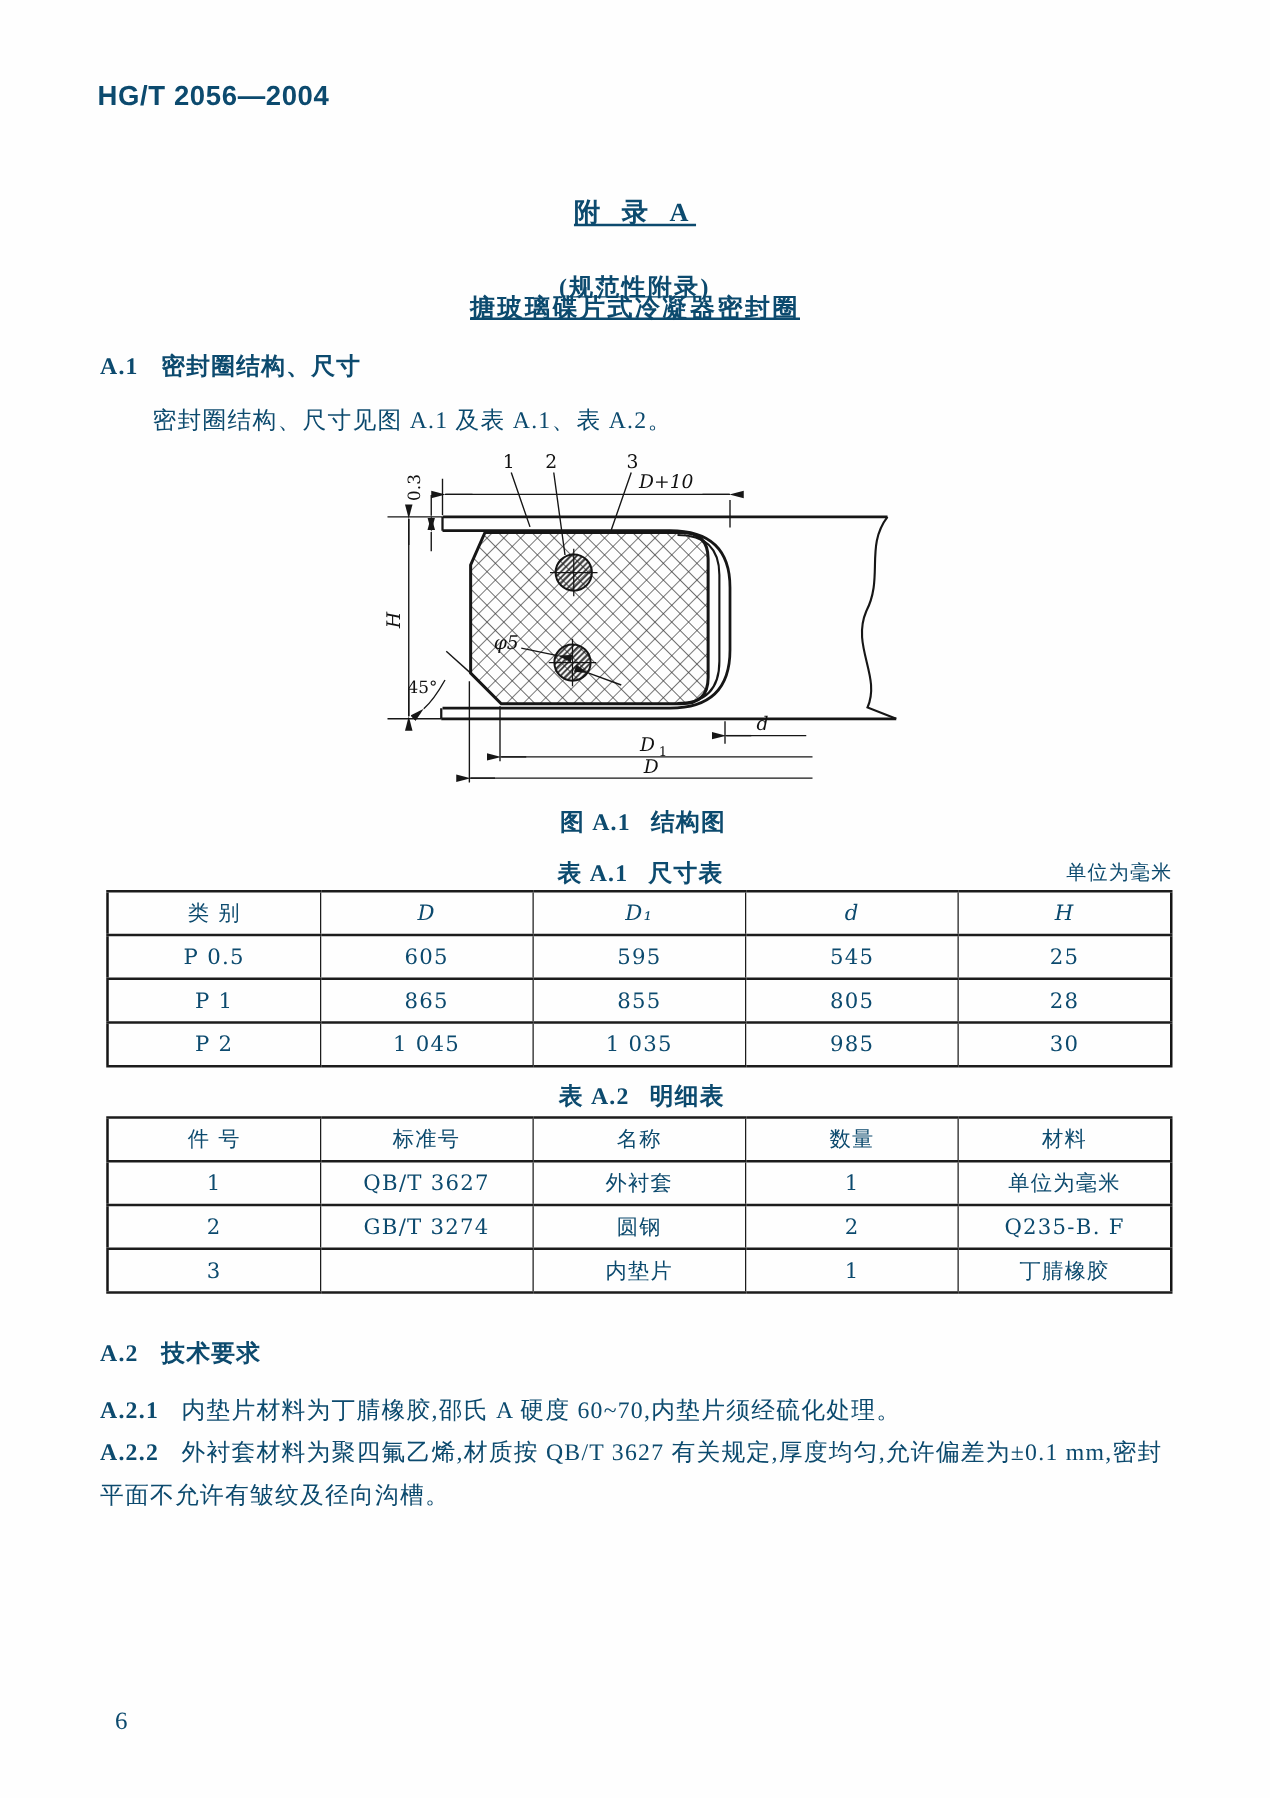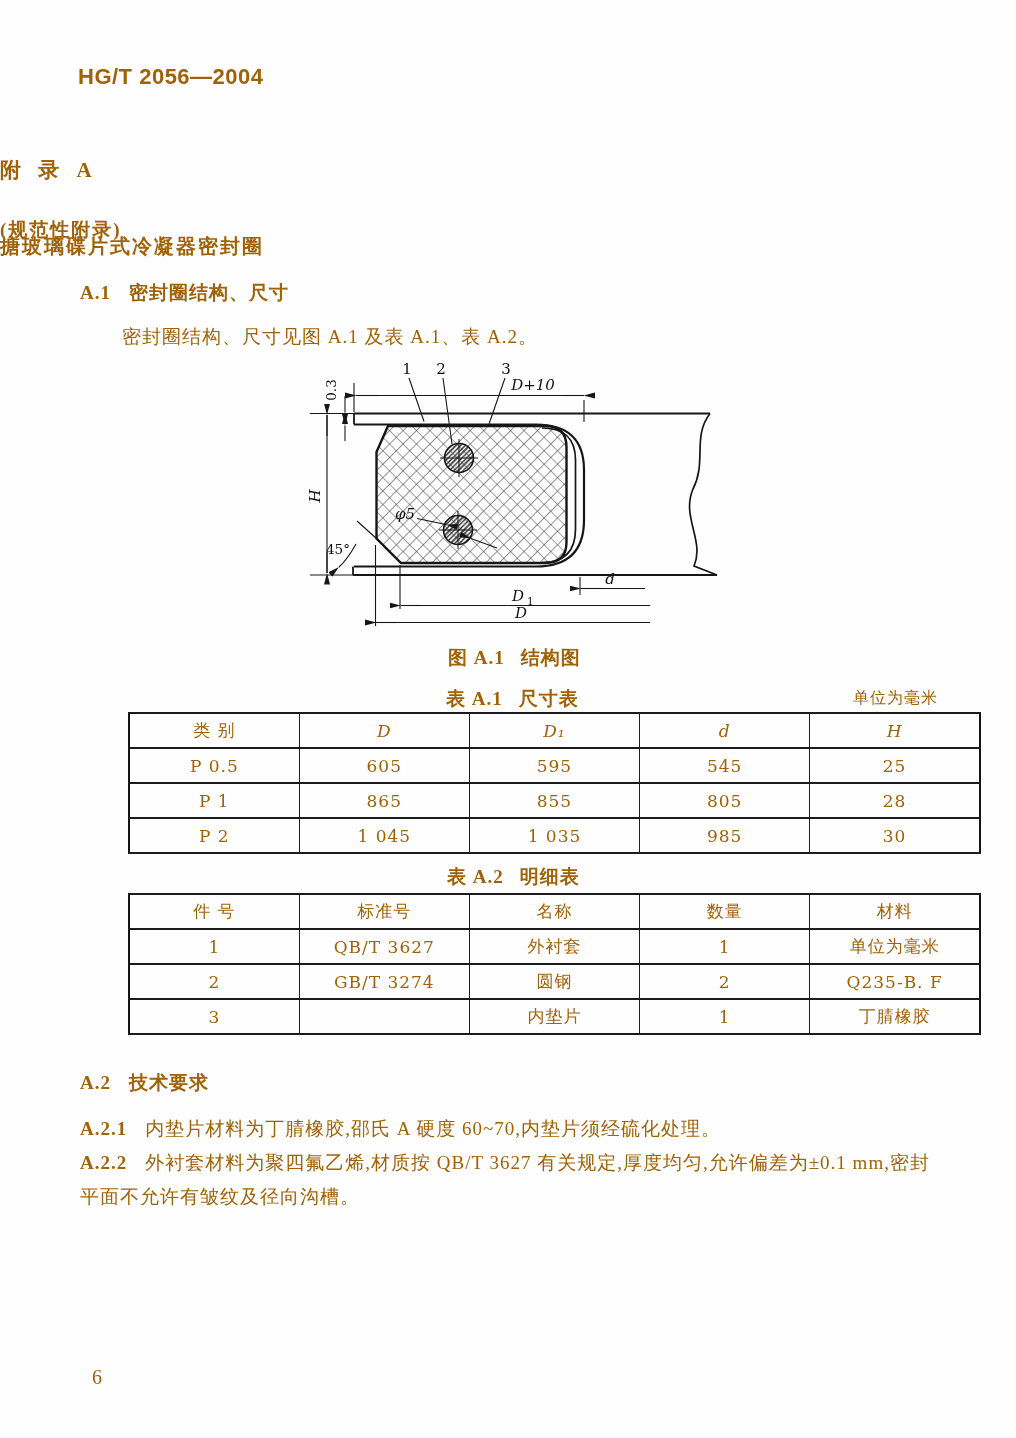--- a/index.html
+++ b/index.html
@@ -1,36 +1,36 @@
 <!DOCTYPE html>
 <html><head>
 <meta charset="utf-8">
 <style>
   html,body{margin:0;padding:0;background:#e8e8e8;}
   .page{
     position:relative;
     width:1016px;height:1438px;
     background:#fefefe;
     font-family:"Liberation Serif","DejaVu Serif",serif;
-    color:#a16207;
+    color:#0c4a6e;
     overflow:hidden;
   }
   .abs{position:absolute;}
   .std-code{left:78px;top:64px;font-family:"Liberation Sans","DejaVu Sans",sans-serif;font-weight:700;font-size:22px;letter-spacing:.5px;}
-  .center-line{left:0;width:1016px;}
+  .center-line{left:0;width:1016px;text-align:center;text-decoration:underline;}
   .apx-title{top:156px;font-size:21px;font-weight:700;letter-spacing:6px;}
   .apx-sub{top:204px;font-size:19px;font-weight:700;letter-spacing:2px;margin-top:13px;}
   .apx-subject{top:233px;font-size:20px;font-weight:700;letter-spacing:2px;}
   .h-sec{font-size:19px;font-weight:700;letter-spacing:1px;}
   .h-num{margin-right:18px;}
   .body-text{font-size:19px;letter-spacing:1px;line-height:34px;}
   .cap{font-size:19px;font-weight:700;letter-spacing:1px;}
   .cap-gap{margin-left:16px;}
   .unit-note{font-size:16px;letter-spacing:1px;}
-  table.std{border-collapse:collapse;width:853px;table-layout:fixed;margin-left:43px;}
+  table.std{border-collapse:collapse;width:853px;table-layout:fixed;}
   table.std th,table.std td{
     border:1.6px solid #1c1c1c;
     border-top-width:2.2px;border-bottom-width:2.2px;
     text-align:center;vertical-align:middle;
     font-size:17px;font-weight:400;letter-spacing:1px;
     font-family:"DejaVu Serif","Liberation Serif",serif;
     padding:0;
   }
   table.std{border:2.6px solid #151515;}
   table.std th{height:33px;}

